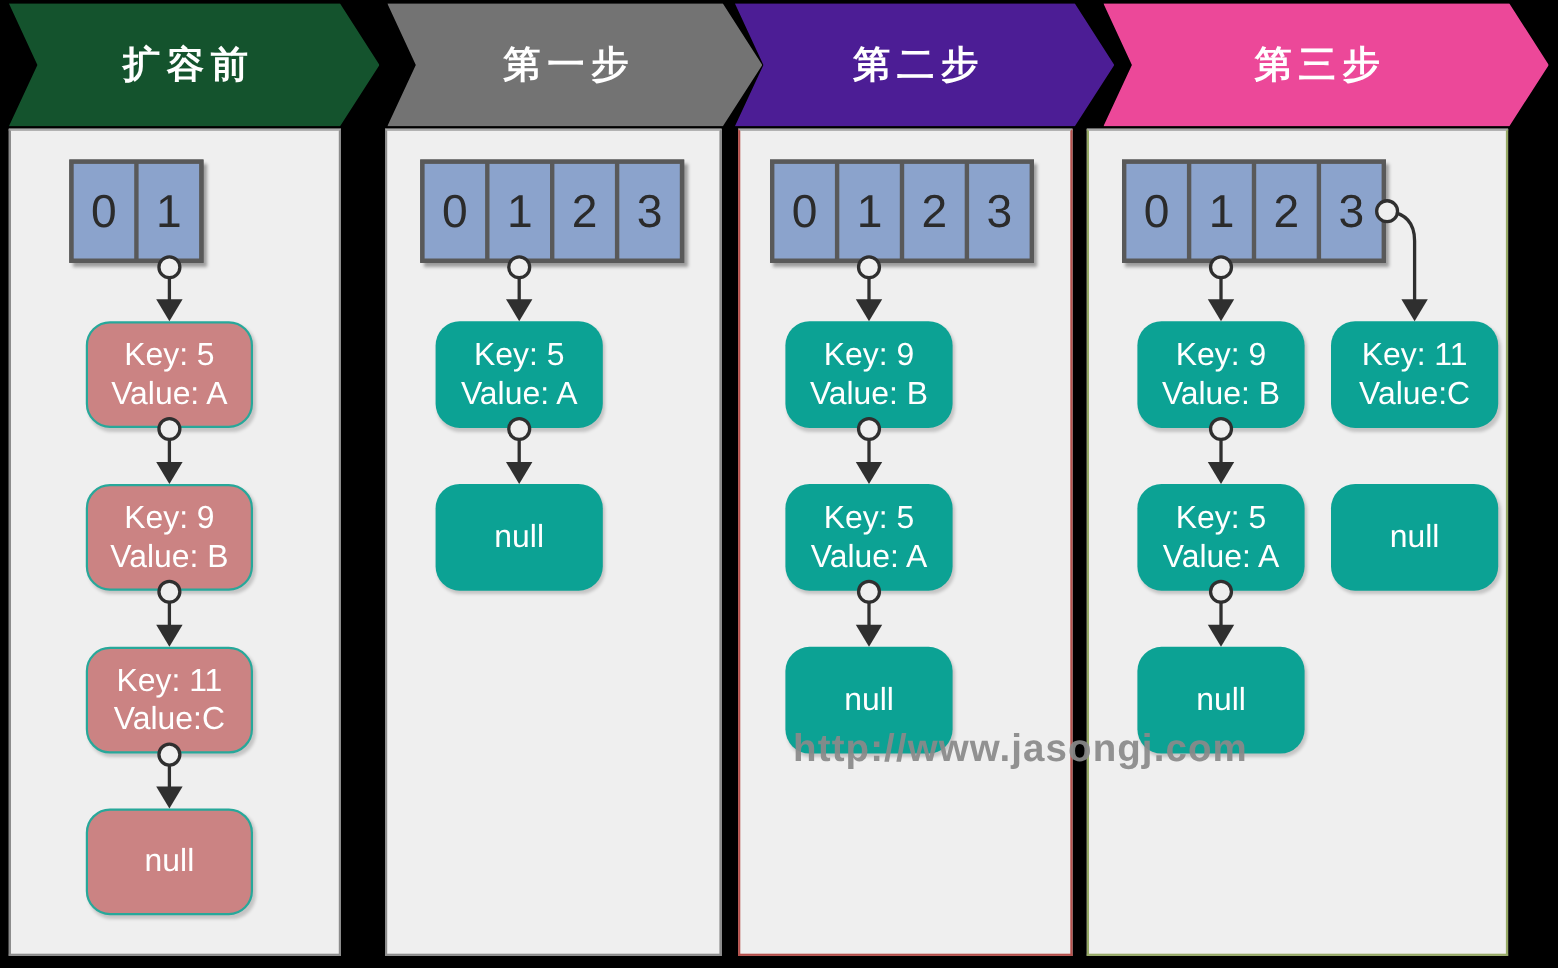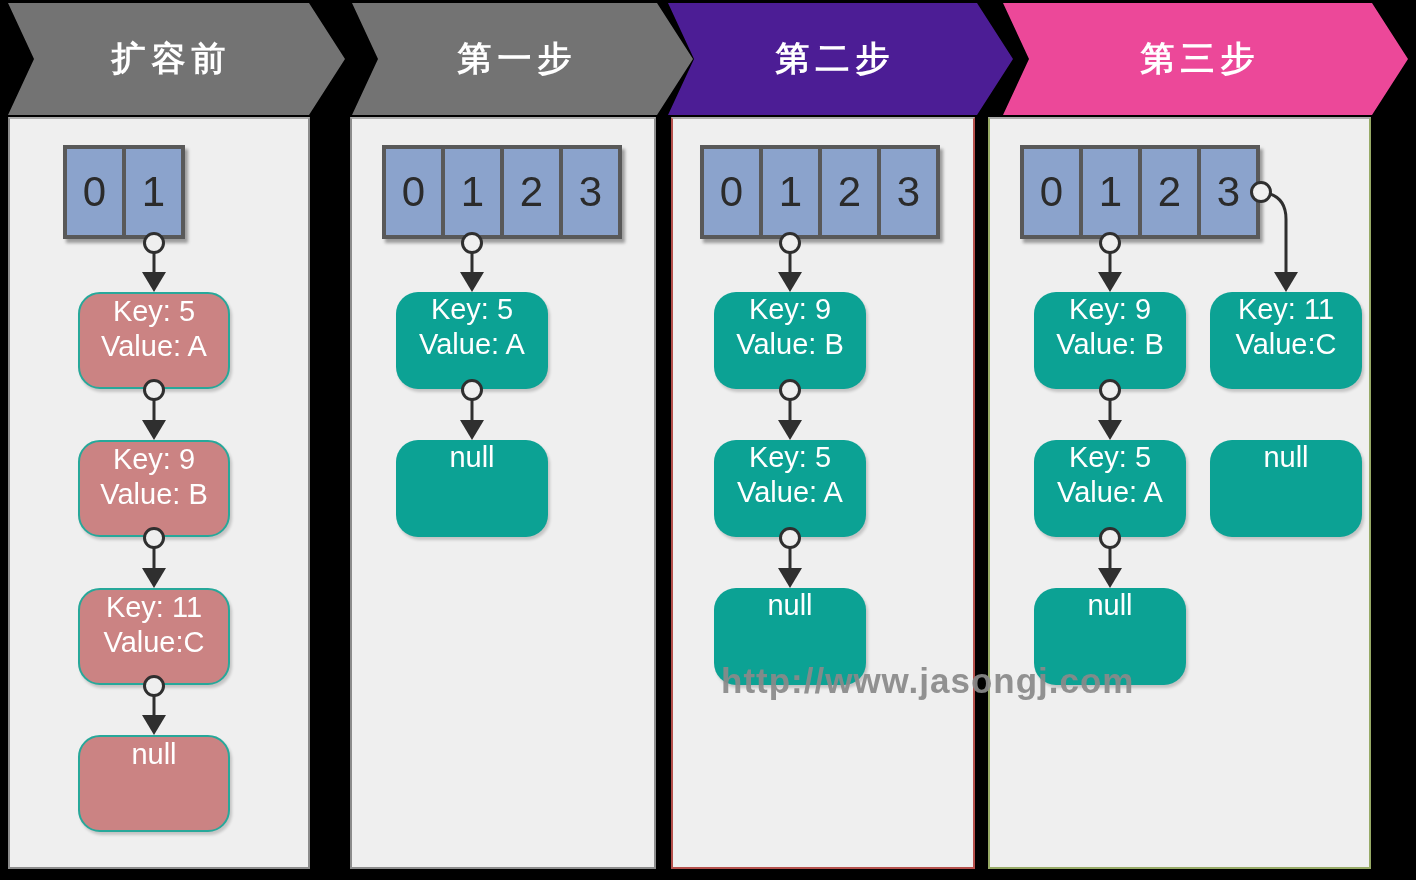--- a/index.html
+++ b/index.html
@@ -9,21 +9,21 @@
     font-family:"Liberation Sans","DejaVu Sans",sans-serif;
   }
   
   .chev{
     position:absolute;top:3px;height:112px;z-index:4;
     clip-path:polygon(26px 50%,0 0,calc(100% - 36px) 0,100% 50%,calc(100% - 36px) 100%,0 100%);
     display:flex;align-items:center;justify-content:center;
     color:#fff;font-size:34px;font-weight:bold;letter-spacing:6px;
     padding-right:10px;box-sizing:border-box;
   }
-  .chev1{left:8px;width:337px;background:#737373;font-family:Liberation Serif, serif;}
+  .chev1{left:8px;width:337px;background:#14532d;font-family:Liberation Serif, serif;}
   .chev2{left:352px;width:341px;background:#737373;}
   .chev3{left:668px;width:345px;background:#4c1d95;}
   .chev4{left:1003px;width:405px;background:#ec4899;}
   
   .panel{
     position:absolute;top:117px;height:752px;background:#efefef;
     border:2px solid #8c8c8c;border-top:2px solid #ababab;
     box-sizing:border-box;z-index:1;
   }
   .panel1{left:8px;width:302px;}
@@ -41,21 +41,21 @@
   .array3{left:700px;}
   .array4{left:1020px;}
   .cell{
     width:55px;height:86px;background:#8ba3cc;
     display:flex;align-items:center;justify-content:center;
     font-size:42px;color:#2b2b2b;
   }
   
   .node{
     position:absolute;width:152px;height:97px;border-radius:22px;z-index:3;
-    display:flex;flex-direction:column;align-items:center;
+    display:flex;flex-direction:column;align-items:center;justify-content:center;
     color:#fff;font-size:29px;line-height:35px;box-sizing:border-box;
     box-shadow:2px 3px 3px rgba(0,0,0,0.18);
   }
   .teal{background:#0ca294;}
   .rose{background:#cb8383;border:2px solid #27a89a;}
   .c1{left:78px;}   
   .c2{left:396px;}  
   .c3{left:714px;}  
   .c4a{left:1034px;}
   .c4b{left:1210px;}

